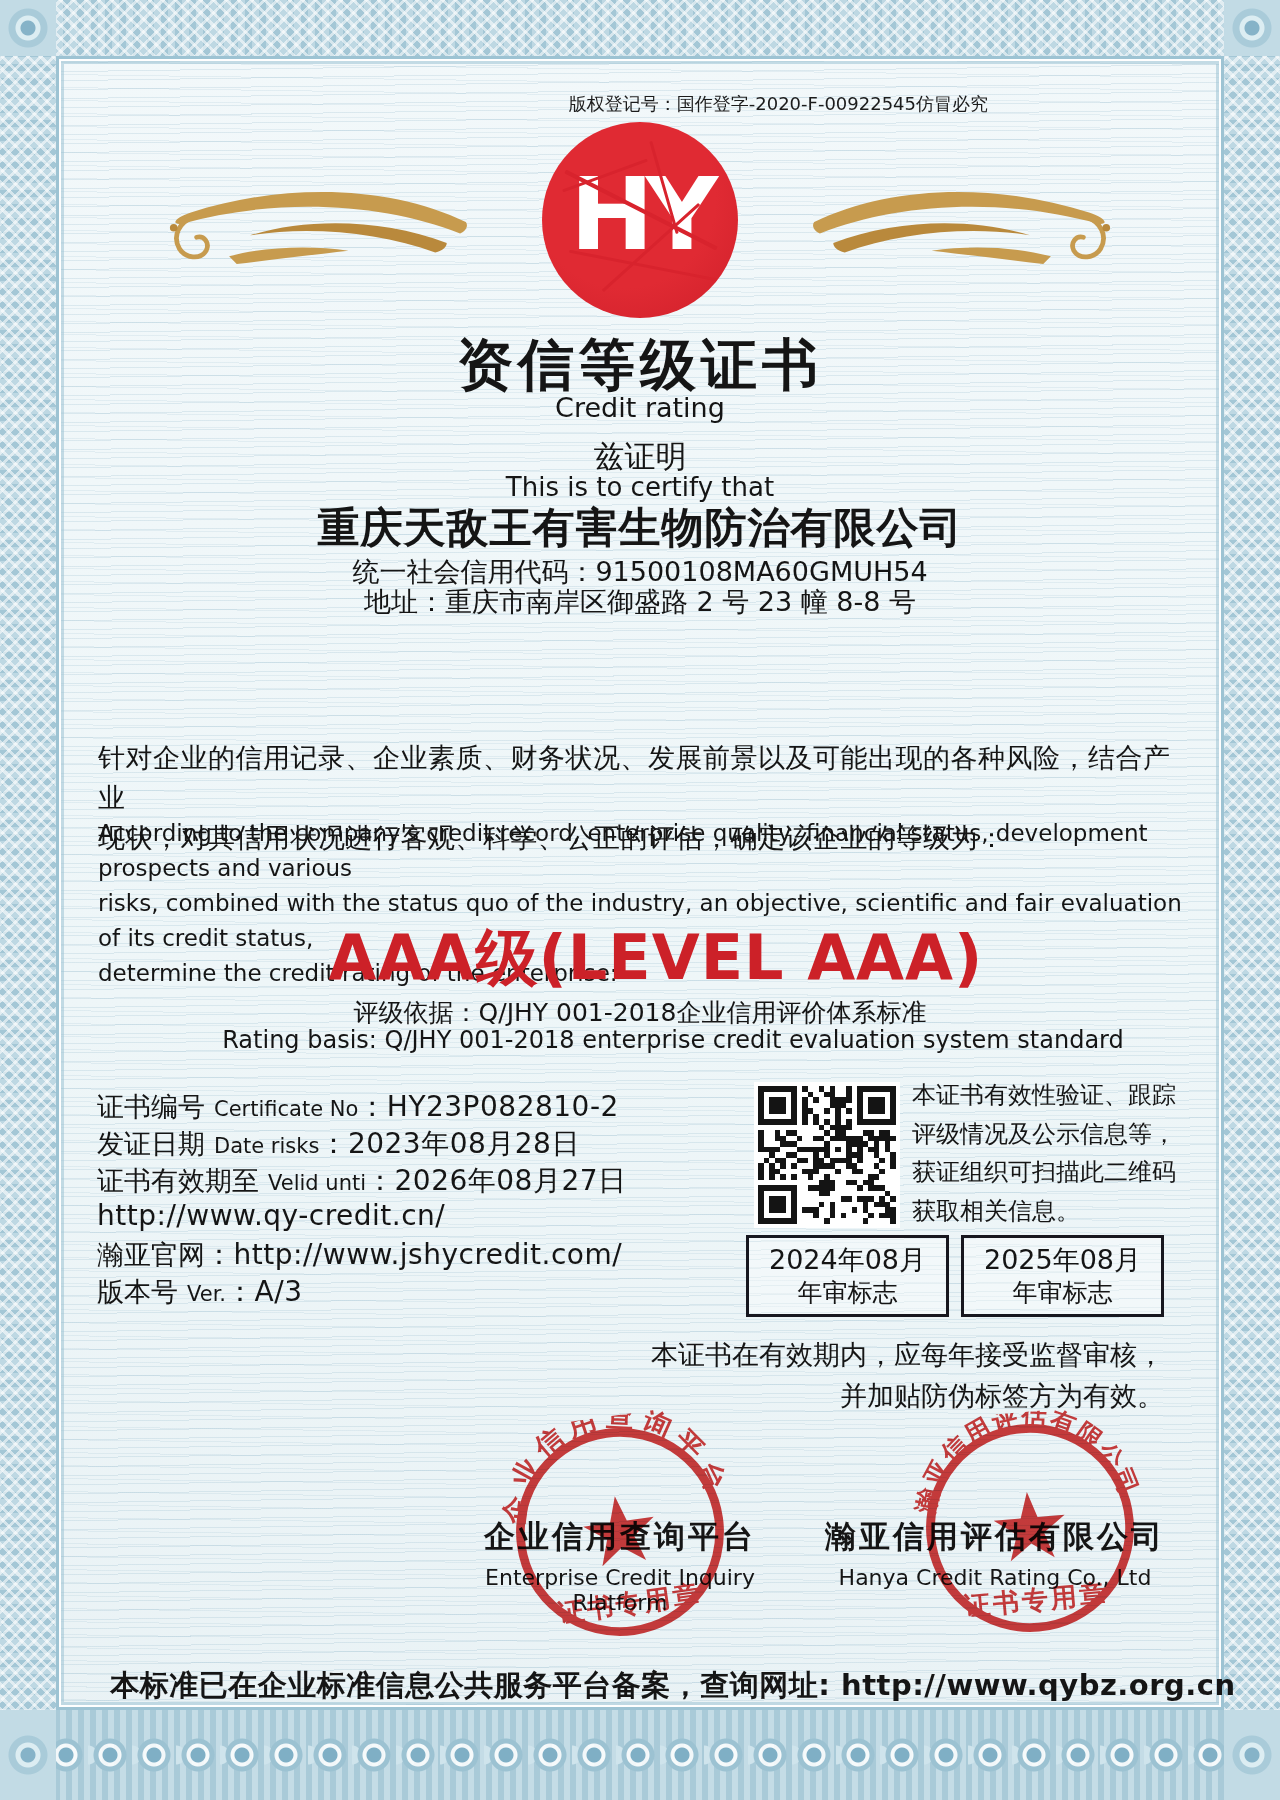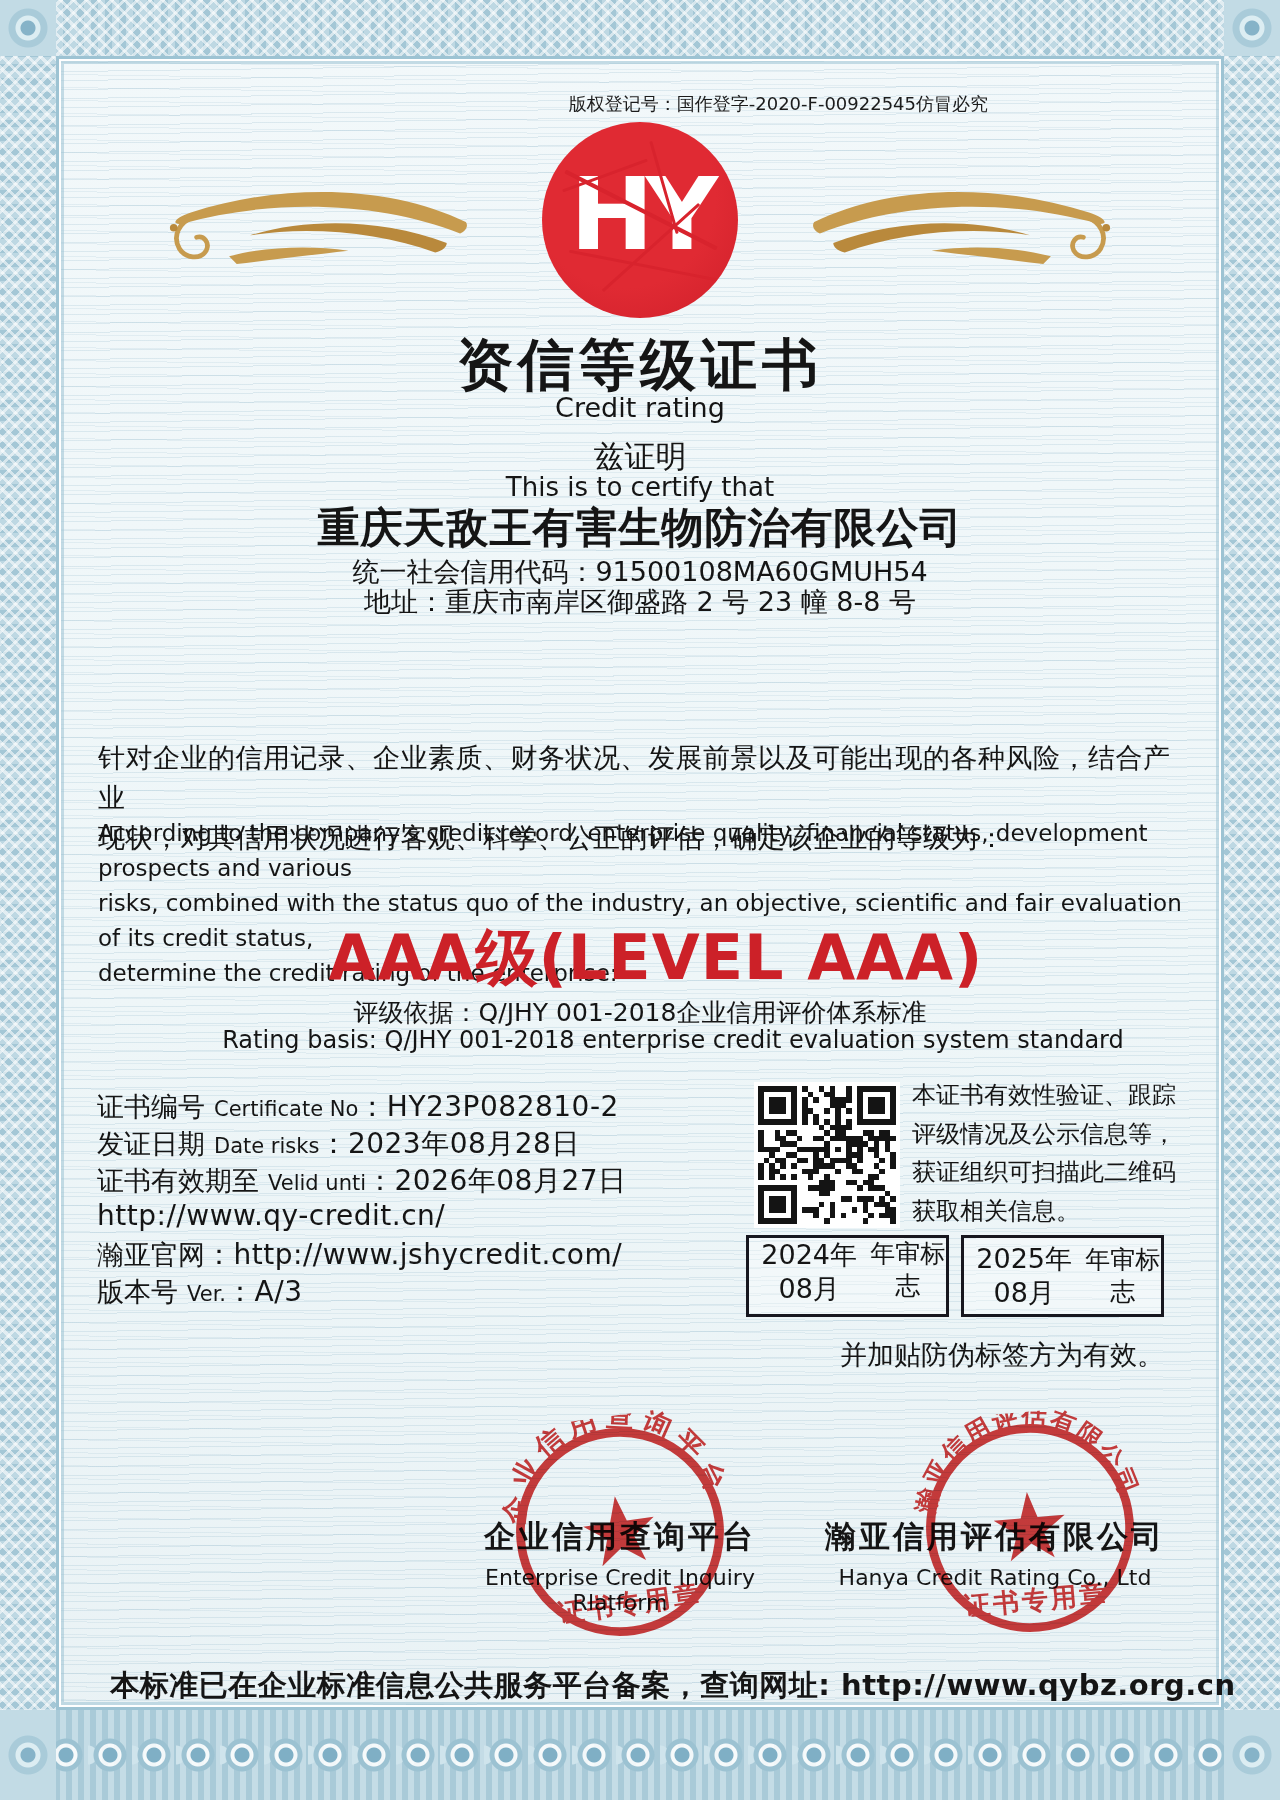--- a/index.html
+++ b/index.html
@@ -77,21 +77,21 @@
   .details{top:1088px;left:97px;width:560px;}
   .drow{display:flex;align-items:baseline;height:37px;white-space:pre;}
   .dcn{font-size:27px;}
   .den{font-size:21px;margin-left:9px;}
   .dval{font-size:28px;letter-spacing:.5px;}
   
   .qr{top:1082px;left:754px;width:146px;height:146px;background:#ffffff;padding:4px;box-sizing:border-box;}
   .qr svg{width:100%;height:100%;}
   .qr-note{top:1076px;left:912px;width:268px;font-size:24px;line-height:38.5px;}
   .audit-box{top:1235px;width:203px;height:82px;border:3px solid #17171f;box-sizing:border-box;
-    display:flex;flex-direction:row;justify-content:center;text-align:center;background:rgba(255,255,255,.35);}
+    display:flex;flex-direction:column;justify-content:center;text-align:center;background:rgba(255,255,255,.35);}
   .ab1{left:746px;}  .ab2{left:961px;align-items:center;}
   .ab-l1{font-size:27px;line-height:34px;}
   .ab-l2{font-size:25px;line-height:32px;}
   .supervision{top:1334px;left:640px;width:524px;text-align:right;font-size:27px;line-height:41px;}
   
   .issuer{text-align:center;}
   .iss-left{top:1516px;left:450px;width:340px;}
   .iss-right{top:1516px;left:822px;width:346px;}
   .iss-cn{font-size:31px;font-weight:700;letter-spacing:3px;}
   .iss-en{font-size:22px;margin-top:7px;}
@@ -507,20 +507,21 @@
   <div class="abs audit-box ab1">
     <div class="ab-l1">2024年08月</div>
     <div class="ab-l2">年审标志</div>
   </div>
   <div class="abs audit-box ab2">
     <div class="ab-l1">2025年08月</div>
     <div class="ab-l2">年审标志</div>
   </div>
 
   <div class="abs supervision">
+    <div>本证书在有效期内，应每年接受监督审核，</div>
     <div>并加贴防伪标签方为有效。</div>
   </div>
 
   <div class="abs issuer iss-left">
     <div class="iss-cn">企业信用查询平台</div>
     <div class="iss-en">Enterprise Credit Inquiry Rlatform</div>
   </div>
   <div class="abs issuer iss-right">
     <div class="iss-cn">瀚亚信用评估有限公司</div>
     <div class="iss-en">Hanya Credit Rating Co., Ltd</div>

